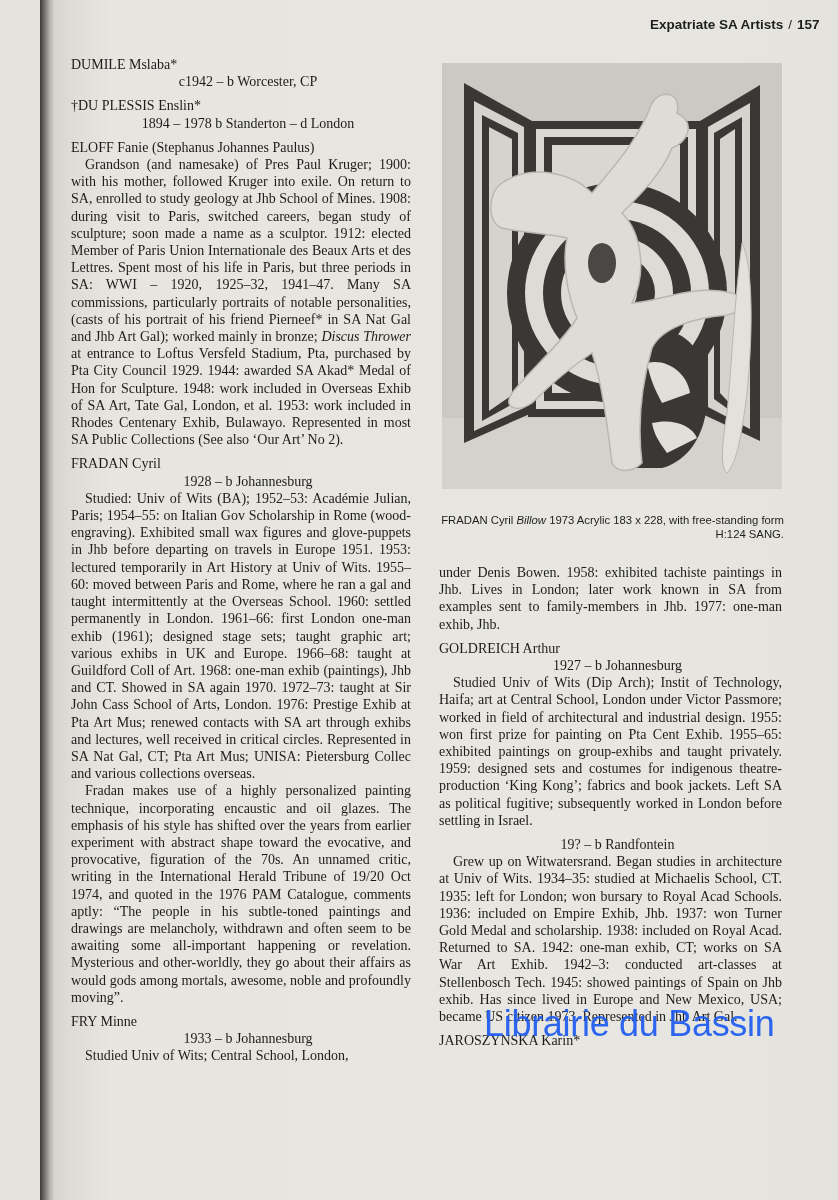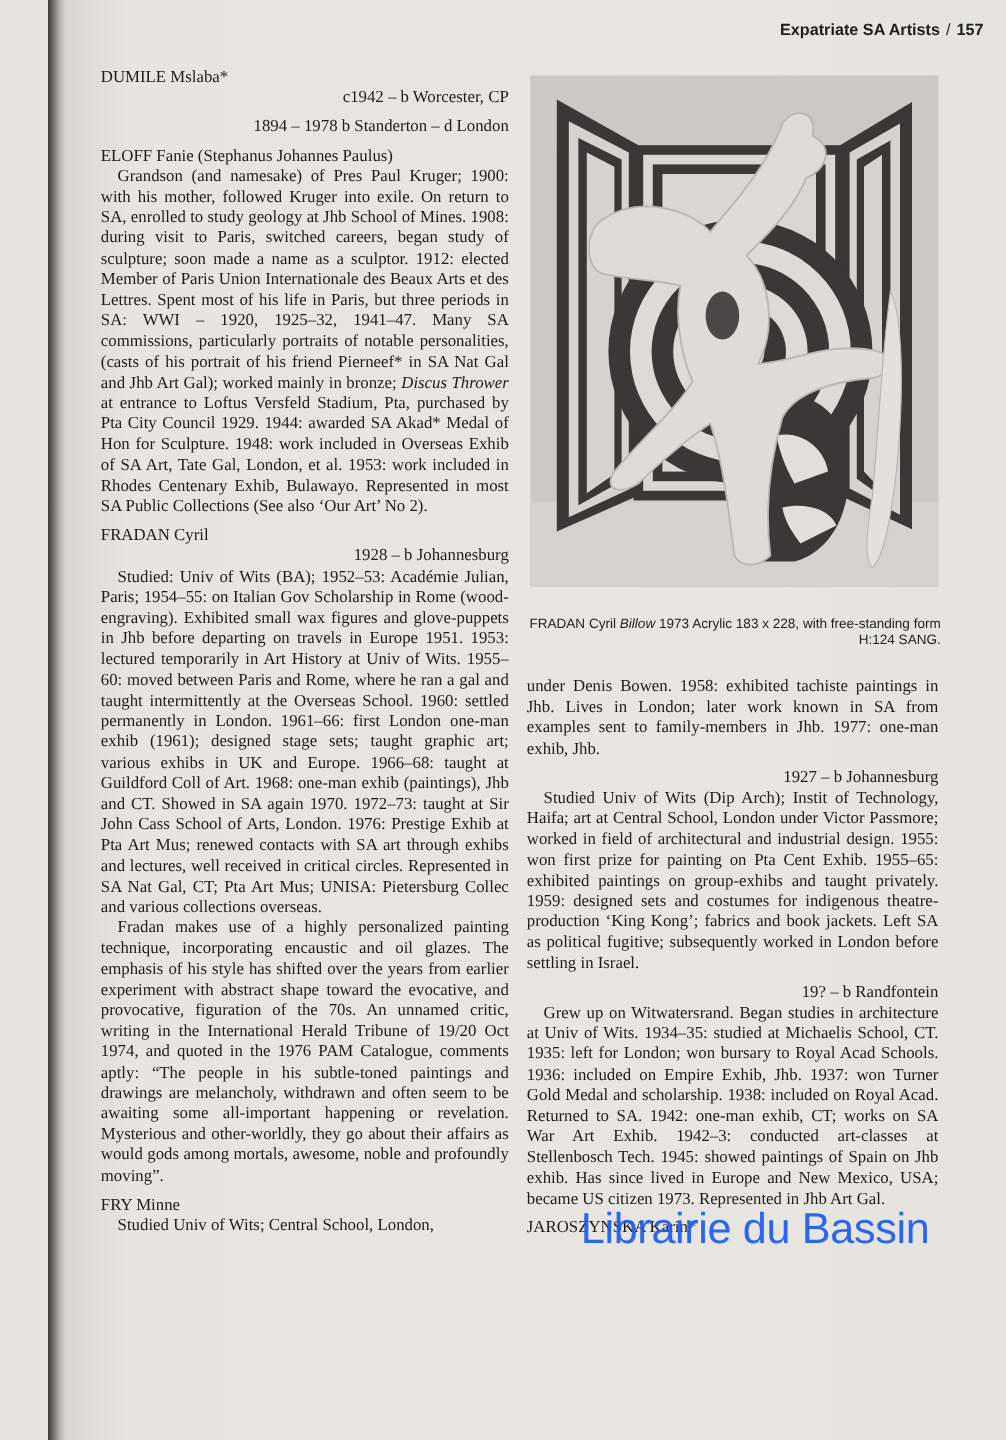--- a/index.html
+++ b/index.html
@@ -20,25 +20,25 @@
   }
   .running-head {
     position: absolute; left: 610px; top: 17px; width: 190px;
     font-family: "Liberation Sans", "DejaVu Sans", sans-serif;
     font-size: 13.5px; font-weight: bold; color: #1e1e1e; white-space: nowrap;
   }
   .running-head .sep { margin: 0 5px; font-weight: normal; }
   .col {
     position: absolute; font-size: 14px; line-height: 17.2px; text-align: justify;
   }
-  .col-left { left: 44px; top: 56px; width: 340px; }
+  .col-left { left: 31px; top: 56px; width: 340px; }
   .col-right { left: 399px; top: 564px; width: 343px; }
   .entry { margin-bottom: 7px; }
   .entry-name { display: block; text-align: left; }
-  .entry-dates { display: block; padding-left: 14px; text-align: right; }
+  .entry-dates { display: block; padding-left: 14px; text-align: center; }
   .entry-bio { text-indent: 14px; margin: 0; }
   .para { text-indent: 14px; margin: 0; }
   .bio-cont { margin: 0; margin-bottom: 7px; }
   em { font-style: italic; }
 
   .figure {
     position: absolute; left: 402px; top: 63px; width: 340px; height: 426px;
     background: #c9c8c3;
     overflow: hidden;
   }
@@ -64,34 +64,36 @@
   <div class="running-head">
     <span>Expatriate SA Artists</span><span class="sep">/</span><span>157</span>
   </div>
 
   <div class="col col-left">
     <div class="entry">
       <span class="entry-name">DUMILE Mslaba*</span>
       <span class="entry-dates">c1942 – b Worcester, CP</span>
     </div>
     <div class="entry">
+      <span class="entry-name">†DU PLESSIS Enslin*</span>
       <span class="entry-dates">1894 – 1978 b Standerton – d London</span>
     </div>
     <div class="entry">
       <span class="entry-name">ELOFF Fanie (Stephanus Johannes Paulus)</span>
       <p class="entry-bio"><span>Grandson (and namesake) of Pres Paul Kruger; 1900: with his mother, followed Kruger into exile. On return to SA, enrolled to study geology at Jhb School of Mines. 1908: during visit to Paris, switched careers, began study of sculpture; soon made a name as a sculptor. 1912: elected Member of Paris Union Internationale des Beaux Arts et des Lettres. Spent most of his life in Paris, but three periods in SA: WWI – 1920, 1925–32, 1941–47. Many SA commissions, particularly portraits of notable personalities, (casts of his portrait of his friend Pierneef* in SA Nat Gal and Jhb Art Gal); worked mainly in bronze; </span><em>Discus Thrower</em><span> at entrance to Loftus Versfeld Stadium, Pta, purchased by Pta City Council 1929. 1944: awarded SA Akad* Medal of Hon for Sculpture. 1948: work included in Overseas Exhib of SA Art, Tate Gal, London, et al. 1953: work included in Rhodes Centenary Exhib, Bulawayo. Represented in most SA Public Collections (See also ‘Our Art’ No 2).</span></p>
     </div>
     <div class="entry">
       <span class="entry-name">FRADAN Cyril</span>
       <span class="entry-dates">1928 – b Johannesburg</span>
       <p class="entry-bio">Studied: Univ of Wits (BA); 1952–53: Académie Julian, Paris; 1954–55: on Italian Gov Scholarship in Rome (wood-engraving). Exhibited small wax figures and glove-puppets in Jhb before departing on travels in Europe 1951. 1953: lectured temporarily in Art History at Univ of Wits. 1955–60: moved between Paris and Rome, where he ran a gal and taught intermittently at the Overseas School. 1960: settled permanently in London. 1961–66: first London one-man exhib (1961); designed stage sets; taught graphic art; various exhibs in UK and Europe. 1966–68: taught at Guildford Coll of Art. 1968: one-man exhib (paintings), Jhb and CT. Showed in SA again 1970. 1972–73: taught at Sir John Cass School of Arts, London. 1976: Prestige Exhib at Pta Art Mus; renewed contacts with SA art through exhibs and lectures, well received in critical circles. Represented in SA Nat Gal, CT; Pta Art Mus; UNISA: Pietersburg Collec and various collections overseas.</p>
       <p class="para">Fradan makes use of a highly personalized painting technique, incorporating encaustic and oil glazes. The emphasis of his style has shifted over the years from earlier experiment with abstract shape toward the evocative, and provocative, figuration of the 70s. An unnamed critic, writing in the International Herald Tribune of 19/20 Oct 1974, and quoted in the 1976 PAM Catalogue, comments aptly: “The people in his subtle-toned paintings and drawings are melancholy, withdrawn and often seem to be awaiting some all-important happening or revelation. Mysterious and other-worldly, they go about their affairs as would gods among mortals, awesome, noble and profoundly moving”.</p>
     </div>
     <div class="entry">
       <span class="entry-name">FRY Minne</span>
+      <span class="entry-dates">1933 – b Johannesburg</span>
       <p class="entry-bio">Studied Univ of Wits; Central School, London,</p>
     </div>
   </div>
 
   <div class="figure">
     <svg width="340" height="426" viewBox="0 0 340 426">
       <rect x="0" y="0" width="340" height="426" fill="#cac9c4"></rect>
 
       <rect x="0" y="355" width="340" height="71" fill="#d3d2cd"></rect>
 
@@ -128,20 +130,21 @@
   </div>
 
   <div class="caption">
     <span>FRADAN Cyril</span>
     <em>Billow</em><span> 1973  Acrylic  183 x 228, with free-standing form H:124  SANG.</span>
   </div>
 
   <div class="col col-right">
     <p class="bio-cont">under Denis Bowen. 1958: exhibited tachiste paintings in Jhb. Lives in London; later work known in SA from examples sent to family-members in Jhb. 1977: one-man exhib, Jhb.</p>
     <div class="entry">
+      <span class="entry-name">GOLDREICH Arthur</span>
       <span class="entry-dates">1927 – b Johannesburg</span>
       <p class="entry-bio">Studied Univ of Wits (Dip Arch); Instit of Technology, Haifa; art at Central School, London under Victor Passmore; worked in field of architectural and industrial design. 1955: won first prize for painting on Pta Cent Exhib. 1955–65: exhibited paintings on group-exhibs and taught privately. 1959: designed sets and costumes for indigenous theatre-production ‘King Kong’; fabrics and book jackets. Left SA as political fugitive; subsequently worked in London before settling in Israel.</p>
     </div>
     <div class="entry">
       <span class="entry-dates">19? – b Randfontein</span>
       <p class="entry-bio">Grew up on Witwatersrand. Began studies in architecture at Univ of Wits. 1934–35: studied at Michaelis School, CT. 1935: left for London; won bursary to Royal Acad Schools. 1936: included on Empire Exhib, Jhb. 1937: won Turner Gold Medal and scholarship. 1938: included on Royal Acad. Returned to SA. 1942: one-man exhib, CT; works on SA War Art Exhib. 1942–3: conducted art-classes at Stellenbosch Tech. 1945: showed paintings of Spain on Jhb exhib. Has since lived in Europe and New Mexico, USA; became US citizen 1973. Represented in Jhb Art Gal.</p>
     </div>
     <div class="entry">
       <span class="entry-name">JAROSZYNSKA Karin*</span>
     </div>

